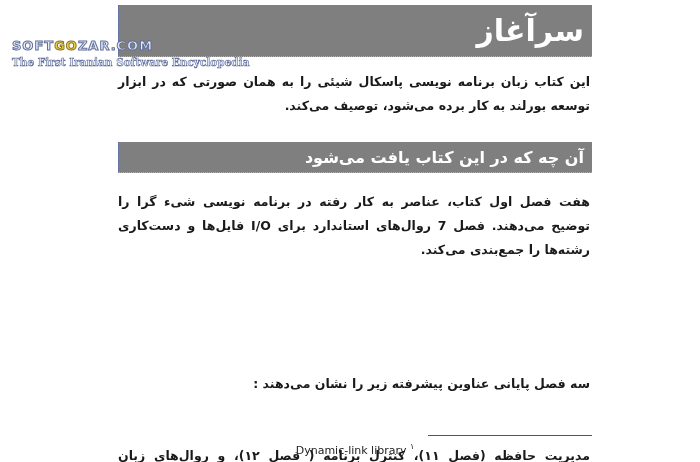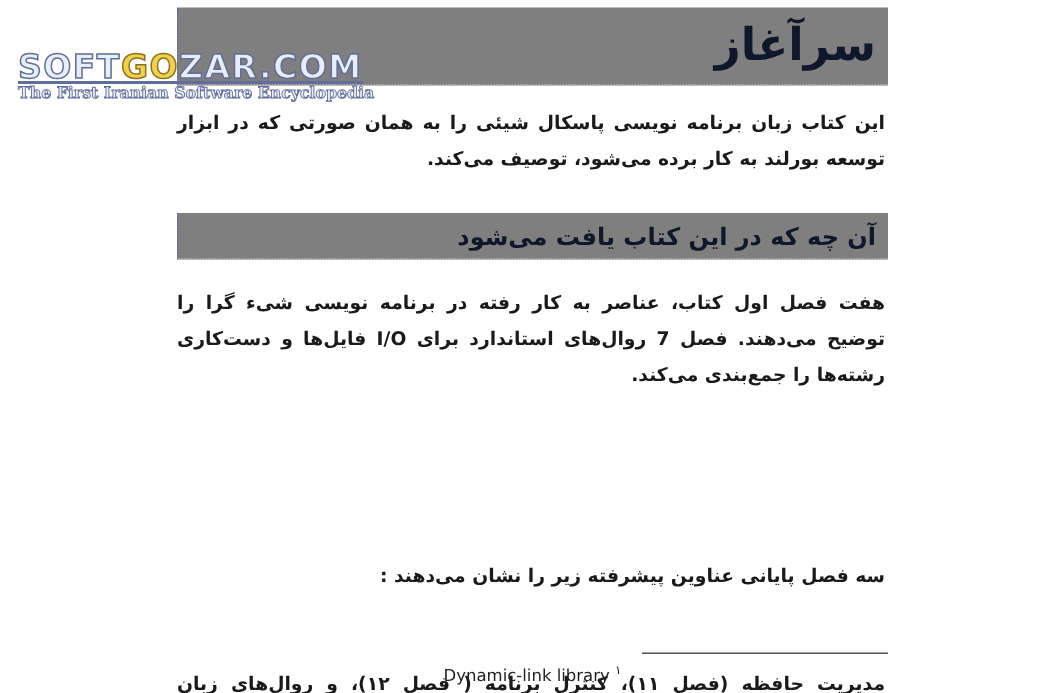--- a/index.html
+++ b/index.html
@@ -27,21 +27,21 @@
       position: absolute;
       left: 0;
       width: 474px;
       background: #7f7f7f;
       border-left: 1px dotted #5a6a9a;
       border-bottom: 1px dotted #b0b0b0;
       box-sizing: border-box;
       text-align: right;
       padding-right: 8px;
       font-weight: bold;
-      color: #0f172a;
+      color: #ffffff;
     }
     .title-bar.h1 {
       top: 5px;
       height: 52px;
       font-size: 30px;
       line-height: 52px;
     }
     .title-bar.h2 {
       top: 142px;
       height: 31px;
@@ -94,26 +94,25 @@
       left: 12px;
       top: 36px;
       width: 215px;
       pointer-events: none;
       direction: ltr;
       z-index: 5;
     }
     .wm-brand {
       font-family: "DejaVu Sans", sans-serif;
       font-weight: bold;
-      font-size: 22px;
+      font-size: 13px;
       letter-spacing: 1px;
       color: #e8eef8;
       -webkit-text-stroke: 1px #5f6e9a;
       line-height: 20px;
-      text-decoration: underline;
     }
     .wm-brand .accent {
       color: #f2d04a;
       -webkit-text-stroke: 1px #8a7420;
     }
     .wm-tag {
       font-family: "DejaVu Serif", serif;
       font-weight: bold;
       font-size: 10.5px;
       color: #e8eef8;

